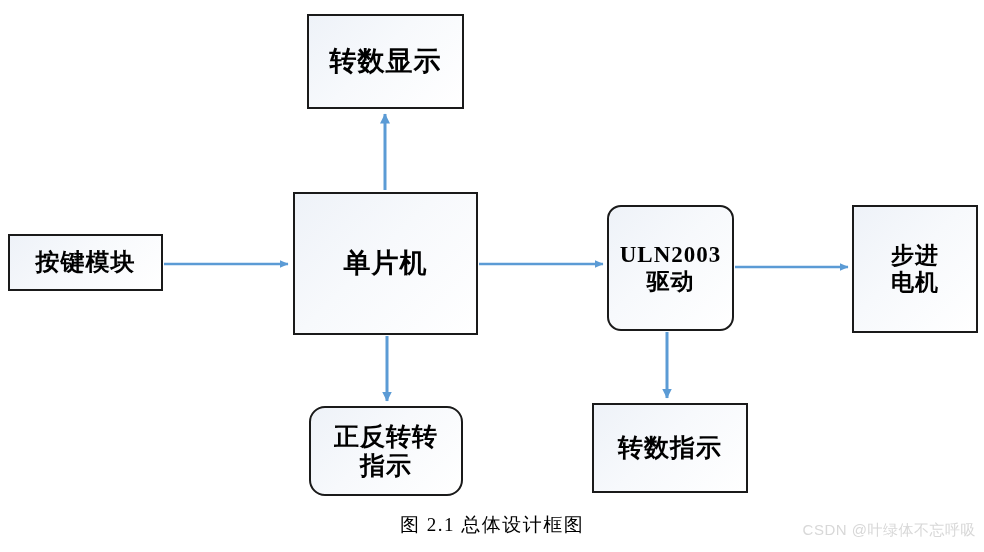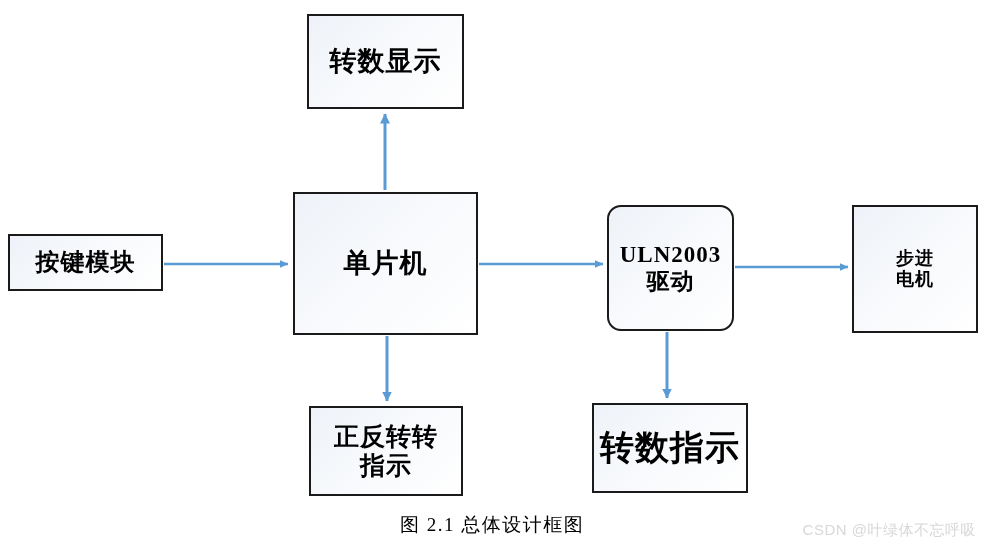--- a/index.html
+++ b/index.html
@@ -31,23 +31,23 @@
     font-family: "Liberation Serif", "DejaVu Serif", serif;
     font-weight: bold;
     line-height: 1.18;
     white-space: pre-line;
     letter-spacing: 1px;
   }
   #node-display      { left: 307px; top: 14px;  width: 157px; height: 95px;  font-size: 27px; }
   #node-keypad       { left: 8px;   top: 234px; width: 155px; height: 57px;  font-size: 24px; }
   #node-mcu          { left: 293px; top: 192px; width: 185px; height: 143px; font-size: 27px; }
   #node-driver       { left: 607px; top: 205px; width: 127px; height: 126px; font-size: 23px; border-radius: 14px; }
-  #node-motor        { left: 852px; top: 205px; width: 126px; height: 128px; font-size: 18px; }
-  #node-dir-ind      { left: 309px; top: 406px; width: 154px; height: 90px;  font-size: 25px; }
-  #node-speed-ind    { left: 592px; top: 403px; width: 156px; height: 90px;  font-size: 34px; }
+  #node-motor        { left: 852px; top: 205px; width: 126px; height: 128px; font-size: 23px; }
+  #node-dir-ind      { left: 309px; top: 406px; width: 154px; height: 90px;  font-size: 25px; border-radius: 16px; }
+  #node-speed-ind    { left: 592px; top: 403px; width: 156px; height: 90px;  font-size: 25px; }
 
   svg.links {
     position: absolute;
     left: 0;
     top: 0;
     width: 984px;
     height: 552px;
     pointer-events: none;
   }
   .caption {

